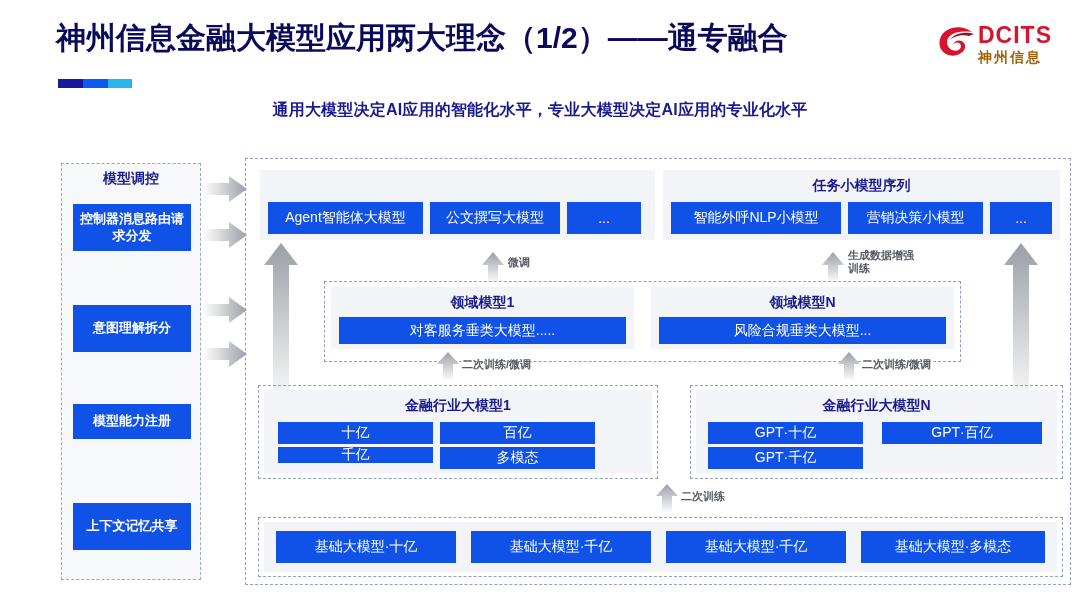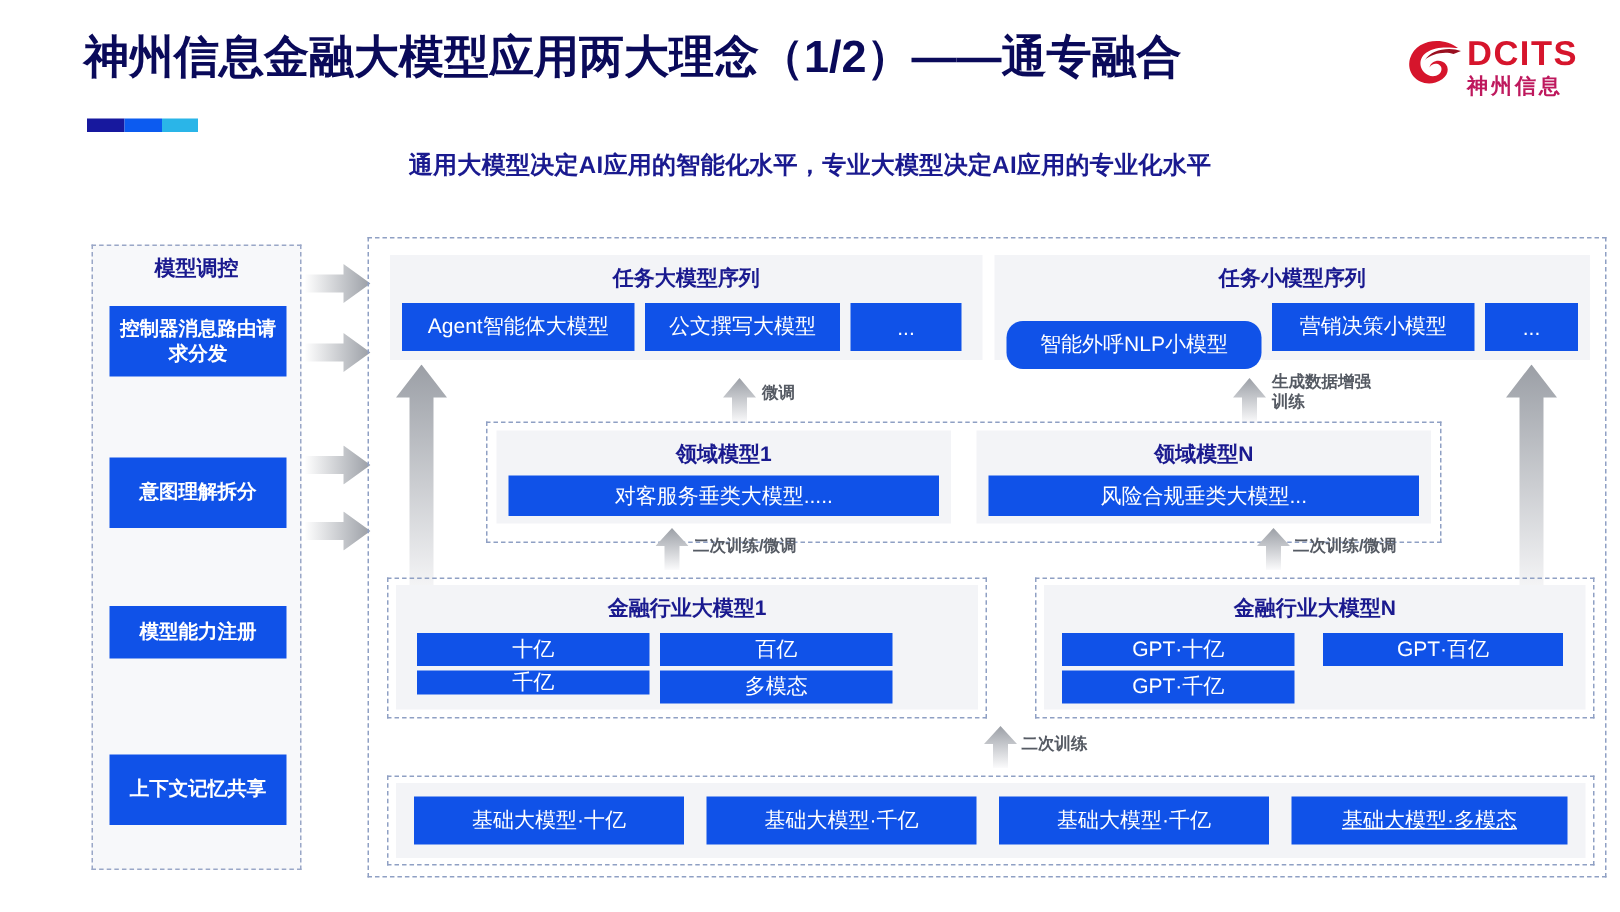--- a/index.html
+++ b/index.html
@@ -27,21 +27,21 @@
   .tr3{width:24px;background:#2ab5e8;}
 
   .logo{
     position:absolute; right:14px; top:14px;
     width:130px; height:60px;
     display:flex; align-items:center; gap:0;
   }
   .logo-mark{width:42px;height:42px;flex:0 0 42px;}
   .logo-text{display:flex;flex-direction:column;line-height:1;}
   .logo-en{font-size:23px;font-weight:bold;color:#d6152c;letter-spacing:1px;}
-  .logo-cn{font-size:14px;font-weight:bold;color:#be185d;letter-spacing:2px;margin-top:3px;}
+  .logo-cn{font-size:14px;font-weight:bold;color:#a16207;letter-spacing:2px;margin-top:3px;}
 
   .subtitle{
     position:absolute; left:0; right:0; top:100px;
     text-align:center;
     font-size:16px; font-weight:bold; color:#1a1a8f;
     letter-spacing:.2px;
   }
 
   
   .left-panel{
@@ -171,29 +171,28 @@
         <stop offset="100%" stop-color="#9b9fa6"></stop>
       </linearGradient>
     </defs>
   <path d="M17 0 L34 22 H25 V160 H9 V22 H0 Z" fill="url(#vg)"></path>
 </svg>
 <svg class="varrow" style="left:1004px;top:243px;width:34px;height:160px;" viewBox="0 0 34 160">
   <path d="M17 0 L34 22 H25 V160 H9 V22 H0 Z" fill="url(#vg)"></path>
 </svg>
 
 <div class="card" style="left:260px;top:170px;width:395px;height:70px;">
-  <div class="card-title">任务大模型序列</div>
   <div class="chip" style="left:8px;top:32px;width:155px;height:32px;">Agent智能体大模型</div>
   <div class="chip" style="left:170px;top:32px;width:130px;height:32px;">公文撰写大模型</div>
   <div class="chip" style="left:307px;top:32px;width:74px;height:32px;">...</div>
 </div>
 
 <div class="card" style="left:663px;top:170px;width:397px;height:70px;">
   <div class="card-title">任务小模型序列</div>
-  <div class="chip" style="left:8px;top:44px;width:170px;height:32px;border-radius:11px;">智能外呼NLP小模型</div>
+  <div class="chip" style="left:8px;top:32px;width:170px;height:32px;">智能外呼NLP小模型</div>
   <div class="chip" style="left:185px;top:32px;width:135px;height:32px;">营销决策小模型</div>
   <div class="chip" style="left:327px;top:32px;width:62px;height:32px;">...</div>
 </div>
 
 <svg class="varrow" style="left:482px;top:252px;width:22px;height:30px;" viewBox="0 0 22 30">
   <path d="M11 0 L22 13 H16 V30 H6 V13 H0 Z" fill="url(#vg)"></path>
 </svg>
 <div class="arrow-label" style="left:508px;top:256px;width:60px;text-align:left;">微调</div>
 
 <svg class="varrow" style="left:822px;top:252px;width:22px;height:30px;" viewBox="0 0 22 30">
@@ -244,14 +243,14 @@
 <svg class="varrow" style="left:656px;top:484px;width:22px;height:28px;" viewBox="0 0 22 28">
   <path d="M11 0 L22 12 H16 V28 H6 V12 H0 Z" fill="url(#vg)"></path>
 </svg>
 <div class="arrow-label" style="left:681px;top:490px;width:90px;text-align:left;">二次训练</div>
 
 <div class="dashbox" style="left:258px;top:517px;width:805px;height:60px;"></div>
 <div class="card" style="left:264px;top:522px;width:793px;height:50px;background:#f3f4f7;">
   <div class="chip" style="left:12px;top:9px;width:180px;height:32px;">基础大模型·十亿</div>
   <div class="chip" style="left:207px;top:9px;width:180px;height:32px;">基础大模型·千亿</div>
   <div class="chip" style="left:402px;top:9px;width:180px;height:32px;">基础大模型·千亿</div>
-  <div class="chip" style="left:597px;top:9px;width:184px;height:32px;text-decoration:underline;">基础大模型·多模态</div>
+  <div class="chip" style="left:597px;top:9px;width:184px;height:32px;">基础大模型·多模态</div>
 </div>
 
 </body></html>

